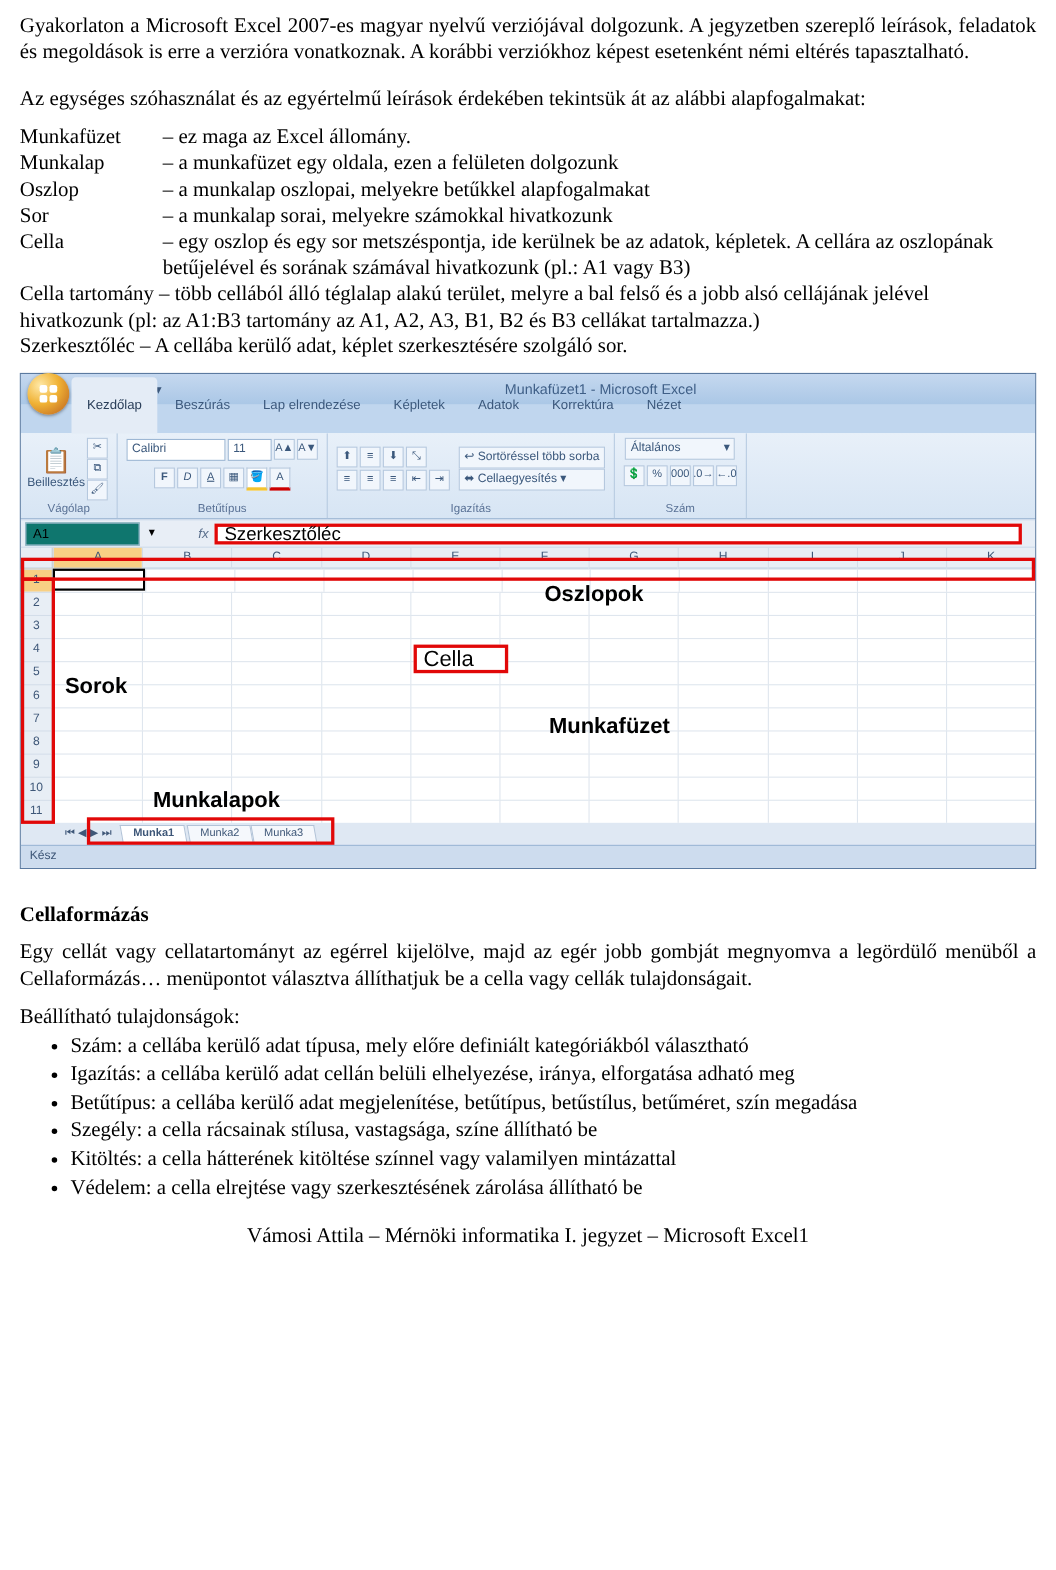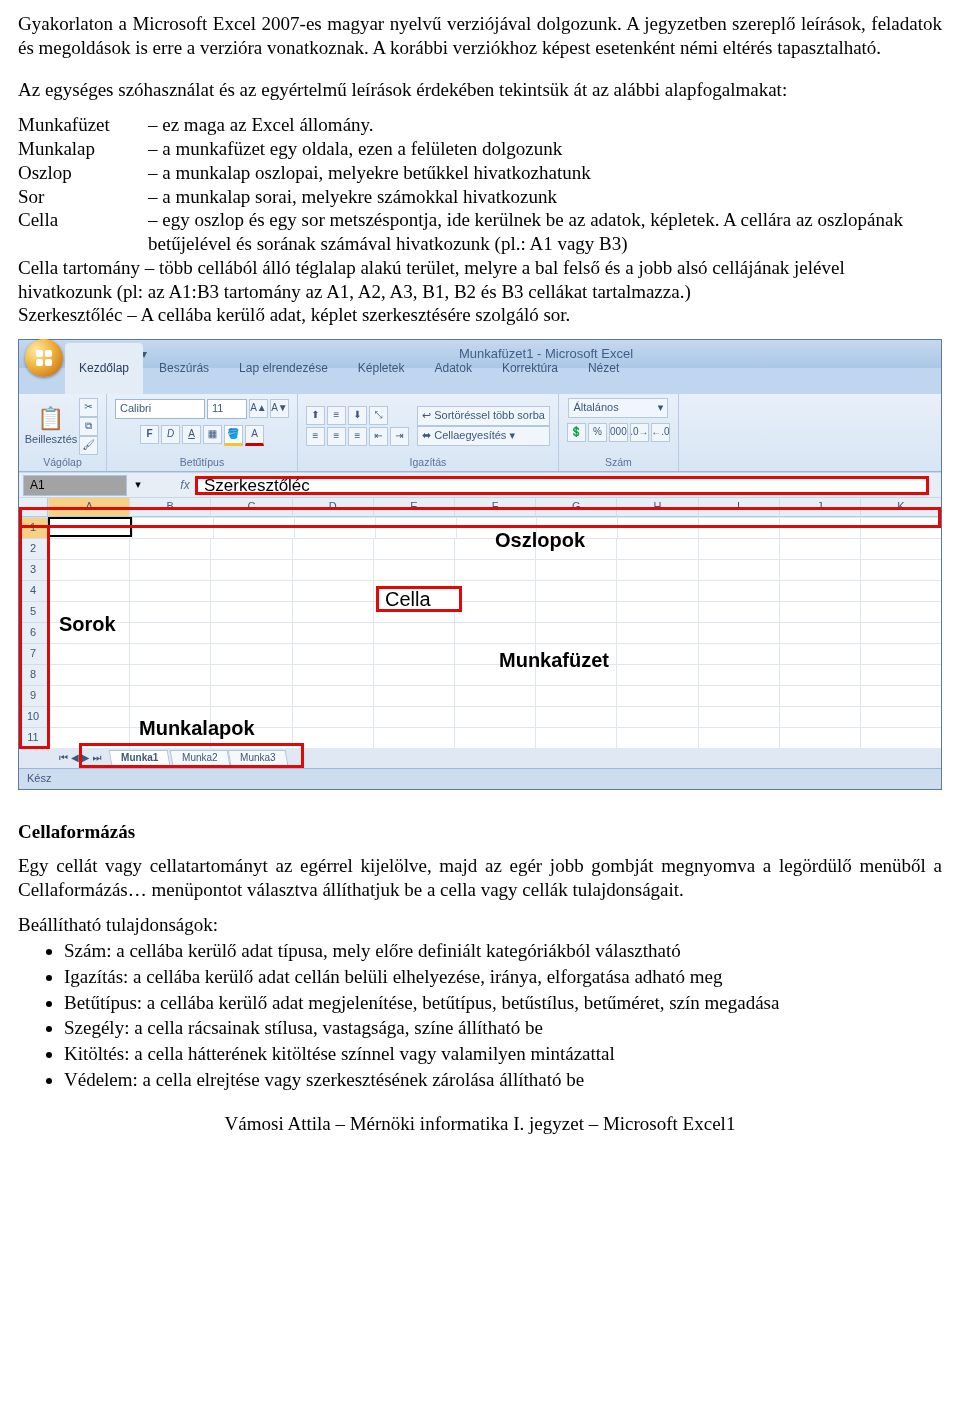--- a/index.html
+++ b/index.html
@@ -94,21 +94,21 @@
   .mrow{display:flex;gap:2px;margin:1px 0;}
   .stack{display:flex;flex-direction:column;}
   .wrap-btn{
     border:1px solid #b5c8de;background:#f1f6fc;height:18px;
     display:flex;align-items:center;padding:0 4px;gap:3px;font-size:11px;
   }
   .formula-row{
     height:24px;background:#e8eef6;border-top:1px solid #c7d6e9;border-bottom:1px solid #c7d6e9;
     display:flex;align-items:center;font-family: "Segoe UI", sans-serif;font-size:11px;
   }
-  .name-box{width:90px;border:1px solid #b0c4da;background:#a3a3a3;height:19px;margin:0 4px;
+  .name-box{width:90px;border:1px solid #b0c4da;background:#0f766e;height:19px;margin:0 4px;
     display:flex;align-items:center;padding:0 6px;font-size:12px;color:#000;}
   .fx{width:20px;text-align:center;font-style:italic;color:#5a6f8c;font-size:12px;}
   .formula-input{
     flex:1;border:1px solid #b0c4da;background:#fff;height:19px;margin-right:6px;
     display:flex;align-items:center;padding:0 6px;font-size:17px;
     font-family: Arial, sans-serif; color:#000;
   }
   .red-box{border:3px solid #e10808; box-sizing:border-box;}
   .grid-area{background:#fff;display:flex;}
   .corner{width:28px;height:18px;background:#e8eef5;border-right:1px solid #b7c8dc;border-bottom:1px solid #b7c8dc;}
@@ -153,21 +153,21 @@
   <div class="def-row">
       <div class="def-term">Munkafüzet</div>
       <div class="def-desc">– ez maga az Excel állomány.</div>
     </div>
   <div class="def-row">
       <div class="def-term">Munkalap</div>
       <div class="def-desc">– a munkafüzet egy oldala, ezen a felületen dolgozunk</div>
     </div>
   <div class="def-row">
       <div class="def-term">Oszlop</div>
-      <div class="def-desc">– a munkalap oszlopai, melyekre betűkkel hivatkozhatunk</div>
+      <div class="def-desc">– a munkalap oszlopai, melyekre betűkkel alapfogalmakat</div>
     </div>
   <div class="def-row">
       <div class="def-term">Sor</div>
       <div class="def-desc">– a munkalap sorai, melyekre számokkal hivatkozunk</div>
     </div>
   <div class="def-row">
       <div class="def-term">Cella</div>
       <div class="def-desc">– egy oszlop és egy sor metszéspontja, ide kerülnek be az adatok, képletek. A cellára az oszlopának betűjelével és sorának számával hivatkozunk (pl.: A1 vagy B3)</div>
     </div>
   <div style="padding-left:0;">Cella tartomány – több cellából álló téglalap alakú terület, melyre a bal felső és a jobb alsó cellájának jelével hivatkozunk (pl: az A1:B3 tartomány az A1, A2, A3, B1, B2 és B3 cellákat tartalmazza.)</div>

